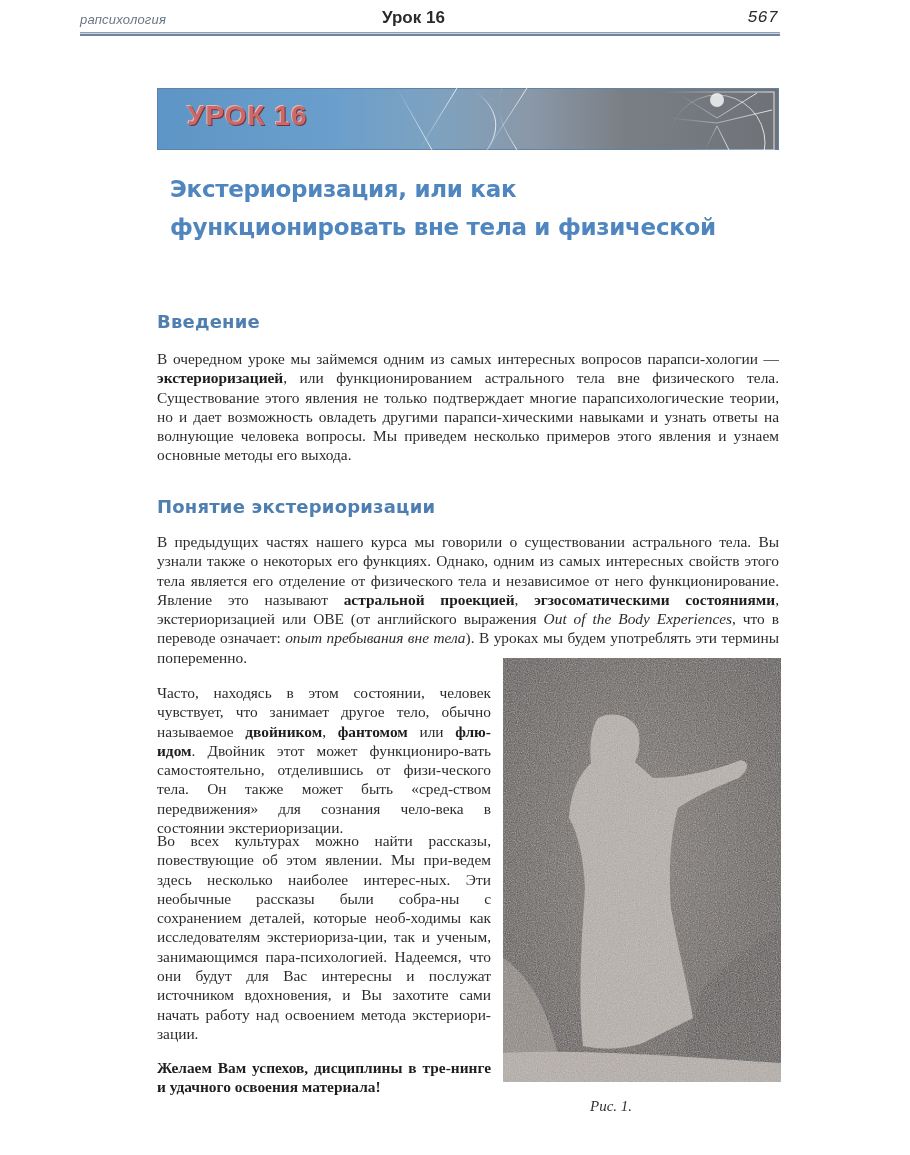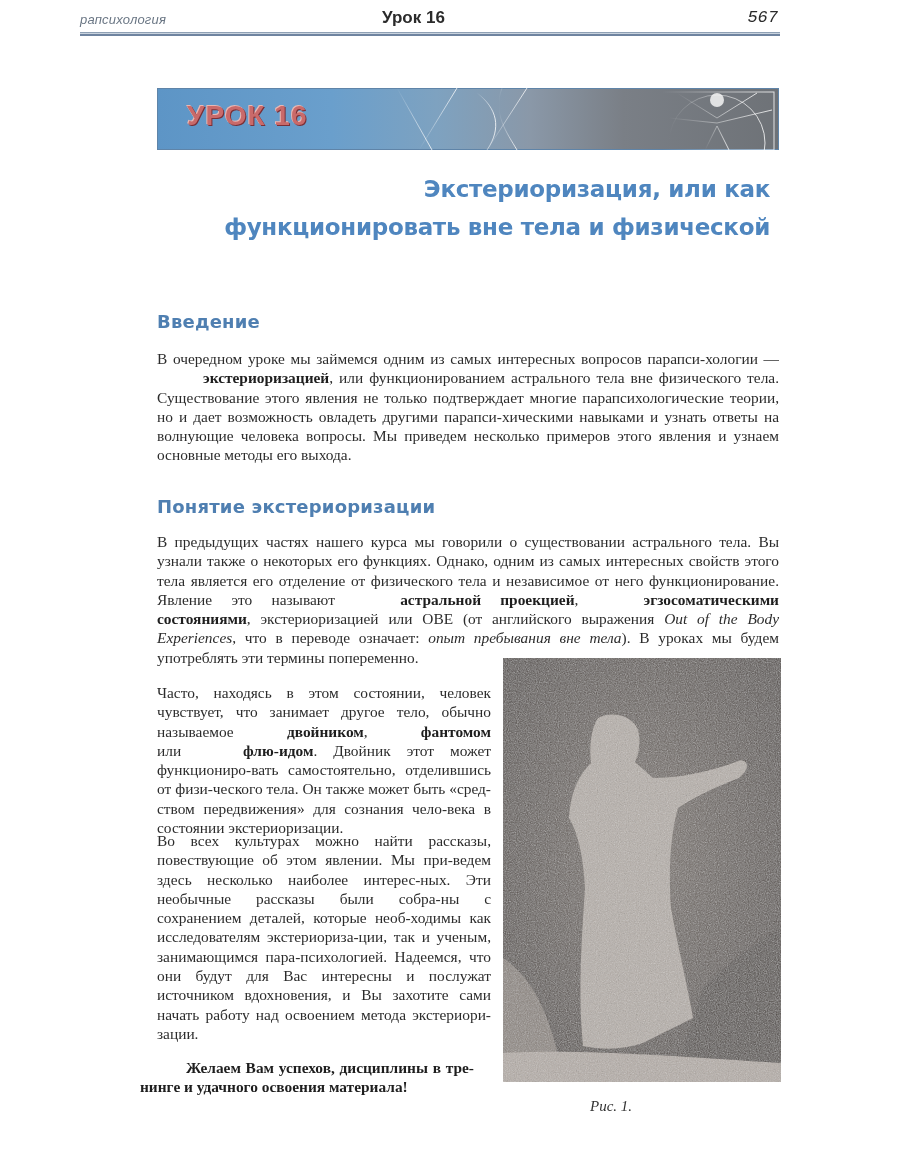--- a/index.html
+++ b/index.html
@@ -12,26 +12,26 @@
     .rh-page { position: absolute; right: 2px; top: 2px; font-family: Liberation Mono, monospace; font-style: italic; font-size: 17px; color: #2b2b2b; }
     .rh-rule { position: absolute; left: 80px; top: 32px; width: 700px; height: 4px; background: linear-gradient(to bottom, #8fa0b4 0, #8fa0b4 1px, #c9d3de 1px, #c9d3de 2px, #6f84a0 2px, #6f84a0 4px); }
 
     .banner { position: absolute; left: 157px; top: 88px; width: 622px; height: 62px; overflow: hidden;
       background: linear-gradient(90deg, #5d95c6 0%, #6a9fcc 28%, #7ea2c0 45%, #8a98a8 60%, #7a7f86 75%, #6e7277 100%);
       box-shadow: inset 0 0 0 1px #5f84a8; }
     .banner-art { position: absolute; left: 0; top: 0; width: 100%; height: 100%; }
     .banner-title { position: absolute; left: 30px; top: 12px; font-family: "Liberation Sans", sans-serif; font-weight: bold; font-size: 28px; color: #c96a6a; letter-spacing: 1px;
       text-shadow: 1px 1px 0 #7a2f36, -1px -1px 0 #e9b7b3; }
 
-    .chapter-title { position: absolute; left: 170px; top: 170px; width: 600px; text-align: right; font-family: "DejaVu Sans", sans-serif; font-weight: bold; font-size: 23px; line-height: 38px; color: #4f86bf; letter-spacing: -0.3px; }
+    .chapter-title { position: absolute; left: 170px; top: 170px; width: 600px; text-align: left; font-family: "DejaVu Sans", sans-serif; font-weight: bold; font-size: 23px; line-height: 38px; color: #4f86bf; letter-spacing: -0.3px; }
 
     .section-heading { position: absolute; left: 157px; font-family: "DejaVu Sans", sans-serif; font-weight: bold; font-size: 18px; color: #4f7fb1; letter-spacing: 0.2px; }
 
     .para { position: absolute; font-size: 15.4px; line-height: 19.3px; text-align: justify; color: #2c2c2c; }
-    .para b { font-weight: bold; color: #1e1e1e; margin-left: 46px; }
+    .para b { font-weight: bold; color: #1e1e1e; }
     .para i { }
 
     .figure { position: absolute; left: 503px; top: 658px; width: 278px; height: 424px; overflow: hidden;
       background: #6c6460; }
     .figure svg { display: block; }
     .figure-caption { position: absolute; left: 590px; top: 1098px; font-style: italic; font-size: 15px; color: #333; }
   </style>
 </head>
 <body>
 
@@ -78,21 +78,21 @@
   <div>функционировать вне тела и физической</div>
 </div>
 
 <h2 class="section-heading" style="top:311px;">Введение</h2>
 <p class="para rich" style="left:157px; top:349px; width:622px;"><span>В очередном уроке мы займемся одним из самых интересных вопросов парапси-хологии — </span><b>экстериоризацией</b><span>, или функционированием астрального тела вне физического тела. Существование этого явления не только подтверждает многие парапсихологические теории, но и дает возможность овладеть другими парапси-хическими навыками и узнать ответы на волнующие человека вопросы. Мы приведем несколько примеров этого явления и узнаем основные методы его выхода.</span></p>
 
 <h2 class="section-heading" style="top:496px;">Понятие экстериоризации</h2>
 <p class="para rich" style="left:157px; top:532px; width:622px; height:136px; text-align:justify;"><span>В предыдущих частях нашего курса мы говорили о существовании астрального тела. Вы узнали также о некоторых его функциях. Однако, одним из самых интересных свойств этого тела является его отделение от физического тела и независимое от него функционирование. Явление это называют </span><b>астральной проекцией</b><span>, </span><b>эгзосоматическими состояниями</b><span>, экстериоризацией или OBE (от английского выражения </span><i>Out of the Body Experiences</i><span>, что в переводе означает: </span><i>опыт пребывания вне тела</i><span>). В уроках мы будем употреблять эти термины попеременно.</span></p>
 <p class="para rich" style="left:157px; top:683px; width:334px;"><span>Часто, находясь в этом состоянии, человек чувствует, что занимает другое тело, обычно называемое </span><b>двойником</b><span>, </span><b>фантомом</b><span> или </span><b>флю-идом</b><span>. Двойник этот может функциониро-вать самостоятельно, отделившись от физи-ческого тела. Он также может быть «сред-ством передвижения» для сознания чело-века в состоянии экстериоризации.</span></p>
 <p class="para rich" style="left:157px; top:831px; width:334px;"><span>Во всех культурах можно найти рассказы, повествующие об этом явлении. Мы при-ведем здесь несколько наиболее интерес-ных. Эти необычные рассказы были собра-ны с сохранением деталей, которые необ-ходимы как исследователям экстериориза-ции, так и ученым, занимающимся пара-психологией. Надеемся, что они будут для Вас интересны и послужат источником вдохновения, и Вы захотите сами начать работу над освоением метода экстериори-зации.</span></p>
-<p class="para rich" style="left:140px; top:1058px; width:334px;"><b>Желаем Вам успехов, дисциплины в тре-нинге и удачного освоения материала!</b></p>
+<p class="para rich" style="left:157px; top:1058px; width:334px;"><b>Желаем Вам успехов, дисциплины в тре-нинге и удачного освоения материала!</b></p>
 
 <div class="figure">
   <svg width="278" height="424" viewBox="0 0 278 424">
     <defs>
       <filter id="grain" x="0" y="0" width="100%" height="100%">
         <feTurbulence type="fractalNoise" baseFrequency="0.9" numOctaves="2" seed="7" result="n"></feTurbulence>
         <feColorMatrix type="saturate" values="0" in="n" result="g"></feColorMatrix>
         <feComponentTransfer in="g" result="g2">
           <feFuncA type="table" tableValues="0 0.55"></feFuncA>
         </feComponentTransfer>

